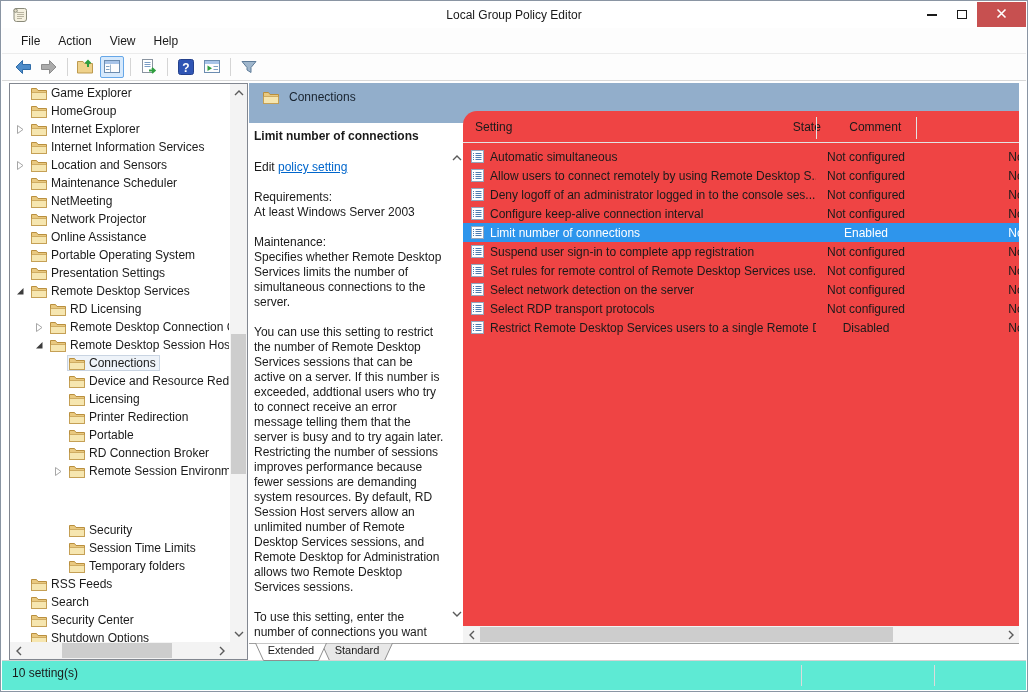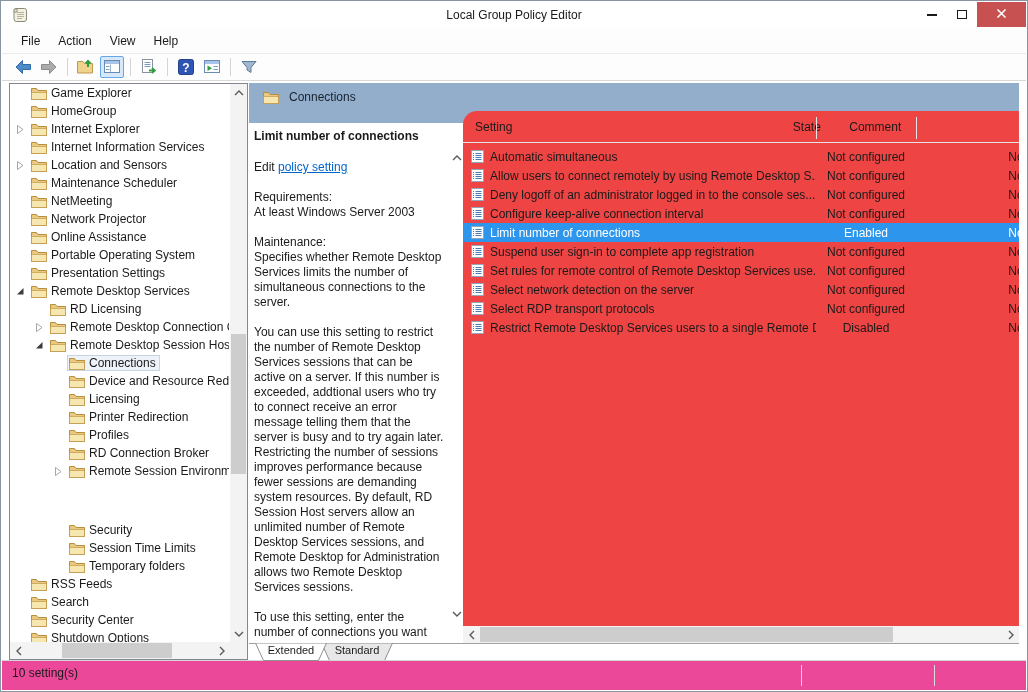--- a/index.html
+++ b/index.html
@@ -78,21 +78,21 @@
 
   
   .tabs-strip { position:absolute; left:0; top:560px; width:770px; height:17px; border-top:1px solid #a0a0a0; background:#fff; }
   .tabs { position:absolute; left:6px; top:-1px; display:flex; }
   .tab { position:relative; width:72px; height:18px; margin-right:-6px; }
   .tab svg { position:absolute; left:0; top:0; }
   .tab .tab-label { position:absolute; left:0; right:0; top:1px; text-align:center; font-size:11px; }
   .tab.active { z-index:2; }
 
   
-  .statusbar { position:absolute; left:1px; right:1px; bottom:1px; height:30px; background:#ec4899; border-top:1px solid #d4d4d4; }
+  .statusbar { position:absolute; left:1px; right:1px; bottom:1px; height:30px; background:#5eead4; border-top:1px solid #d4d4d4; }
   .statusbar .status-text { position:absolute; left:10px; top:5px; }
   .st-sep { position:absolute; top:4px; width:1px; height:21px; background:#dbdbdb; }
 </style>
 </head>
 <body>
 
 <div class="window">
 
   <div class="titlebar">
     <span class="app-icon">
@@ -407,21 +407,21 @@
             <span class="tree-label">Printer Redirection</span>
           </span>
         </div>
         <div class="tree-row" style="padding-left: 40px;">
           <span class="expander"></span>
           <span class="selwrap">
             <span class="ficon"><svg width="16" height="13" viewBox="0 0 16 13">
                 <path d="M0.5 12.5 V1.5 H5.5 L7 3.5 H15.5 V12.5 Z" fill="#e9c980" stroke="#b98f3e"></path>
                 <path d="M0.5 5.5 H15.5 V12.5 H0.5 Z" fill="#f6e6b0" stroke="#b98f3e" stroke-width="0.6"></path>
               </svg></span>
-            <span class="tree-label">Profiles</span>
+            <span class="tree-label">Portable</span>
           </span>
         </div>
         <div class="tree-row" style="padding-left: 40px;">
           <span class="expander"></span>
           <span class="selwrap">
             <span class="ficon"><svg width="16" height="13" viewBox="0 0 16 13">
                 <path d="M0.5 12.5 V1.5 H5.5 L7 3.5 H15.5 V12.5 Z" fill="#e9c980" stroke="#b98f3e"></path>
                 <path d="M0.5 5.5 H15.5 V12.5 H0.5 Z" fill="#f6e6b0" stroke="#b98f3e" stroke-width="0.6"></path>
               </svg></span>
             <span class="tree-label">RD Connection Broker</span>

